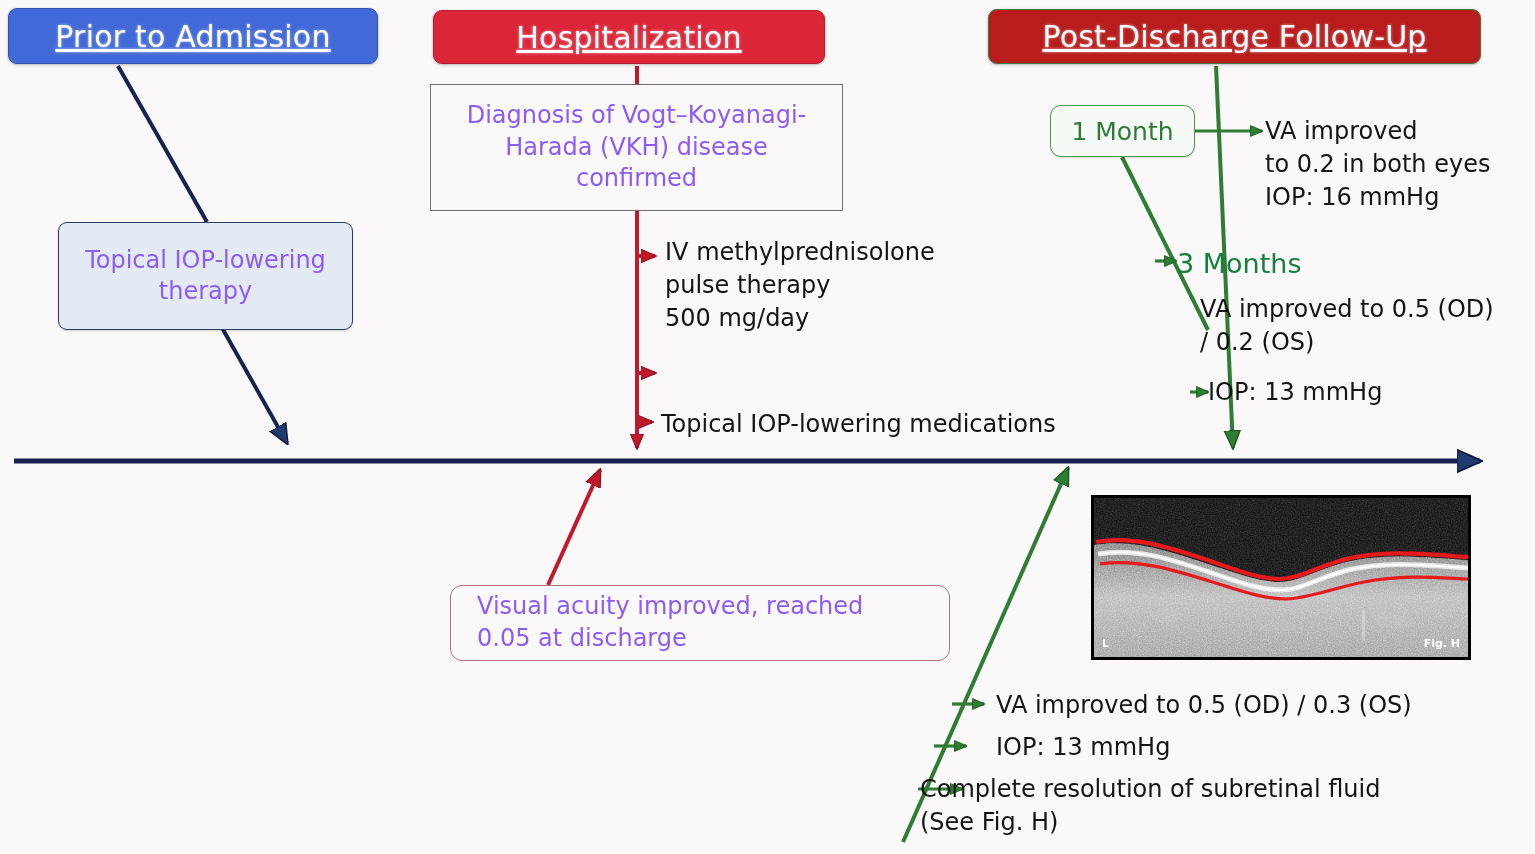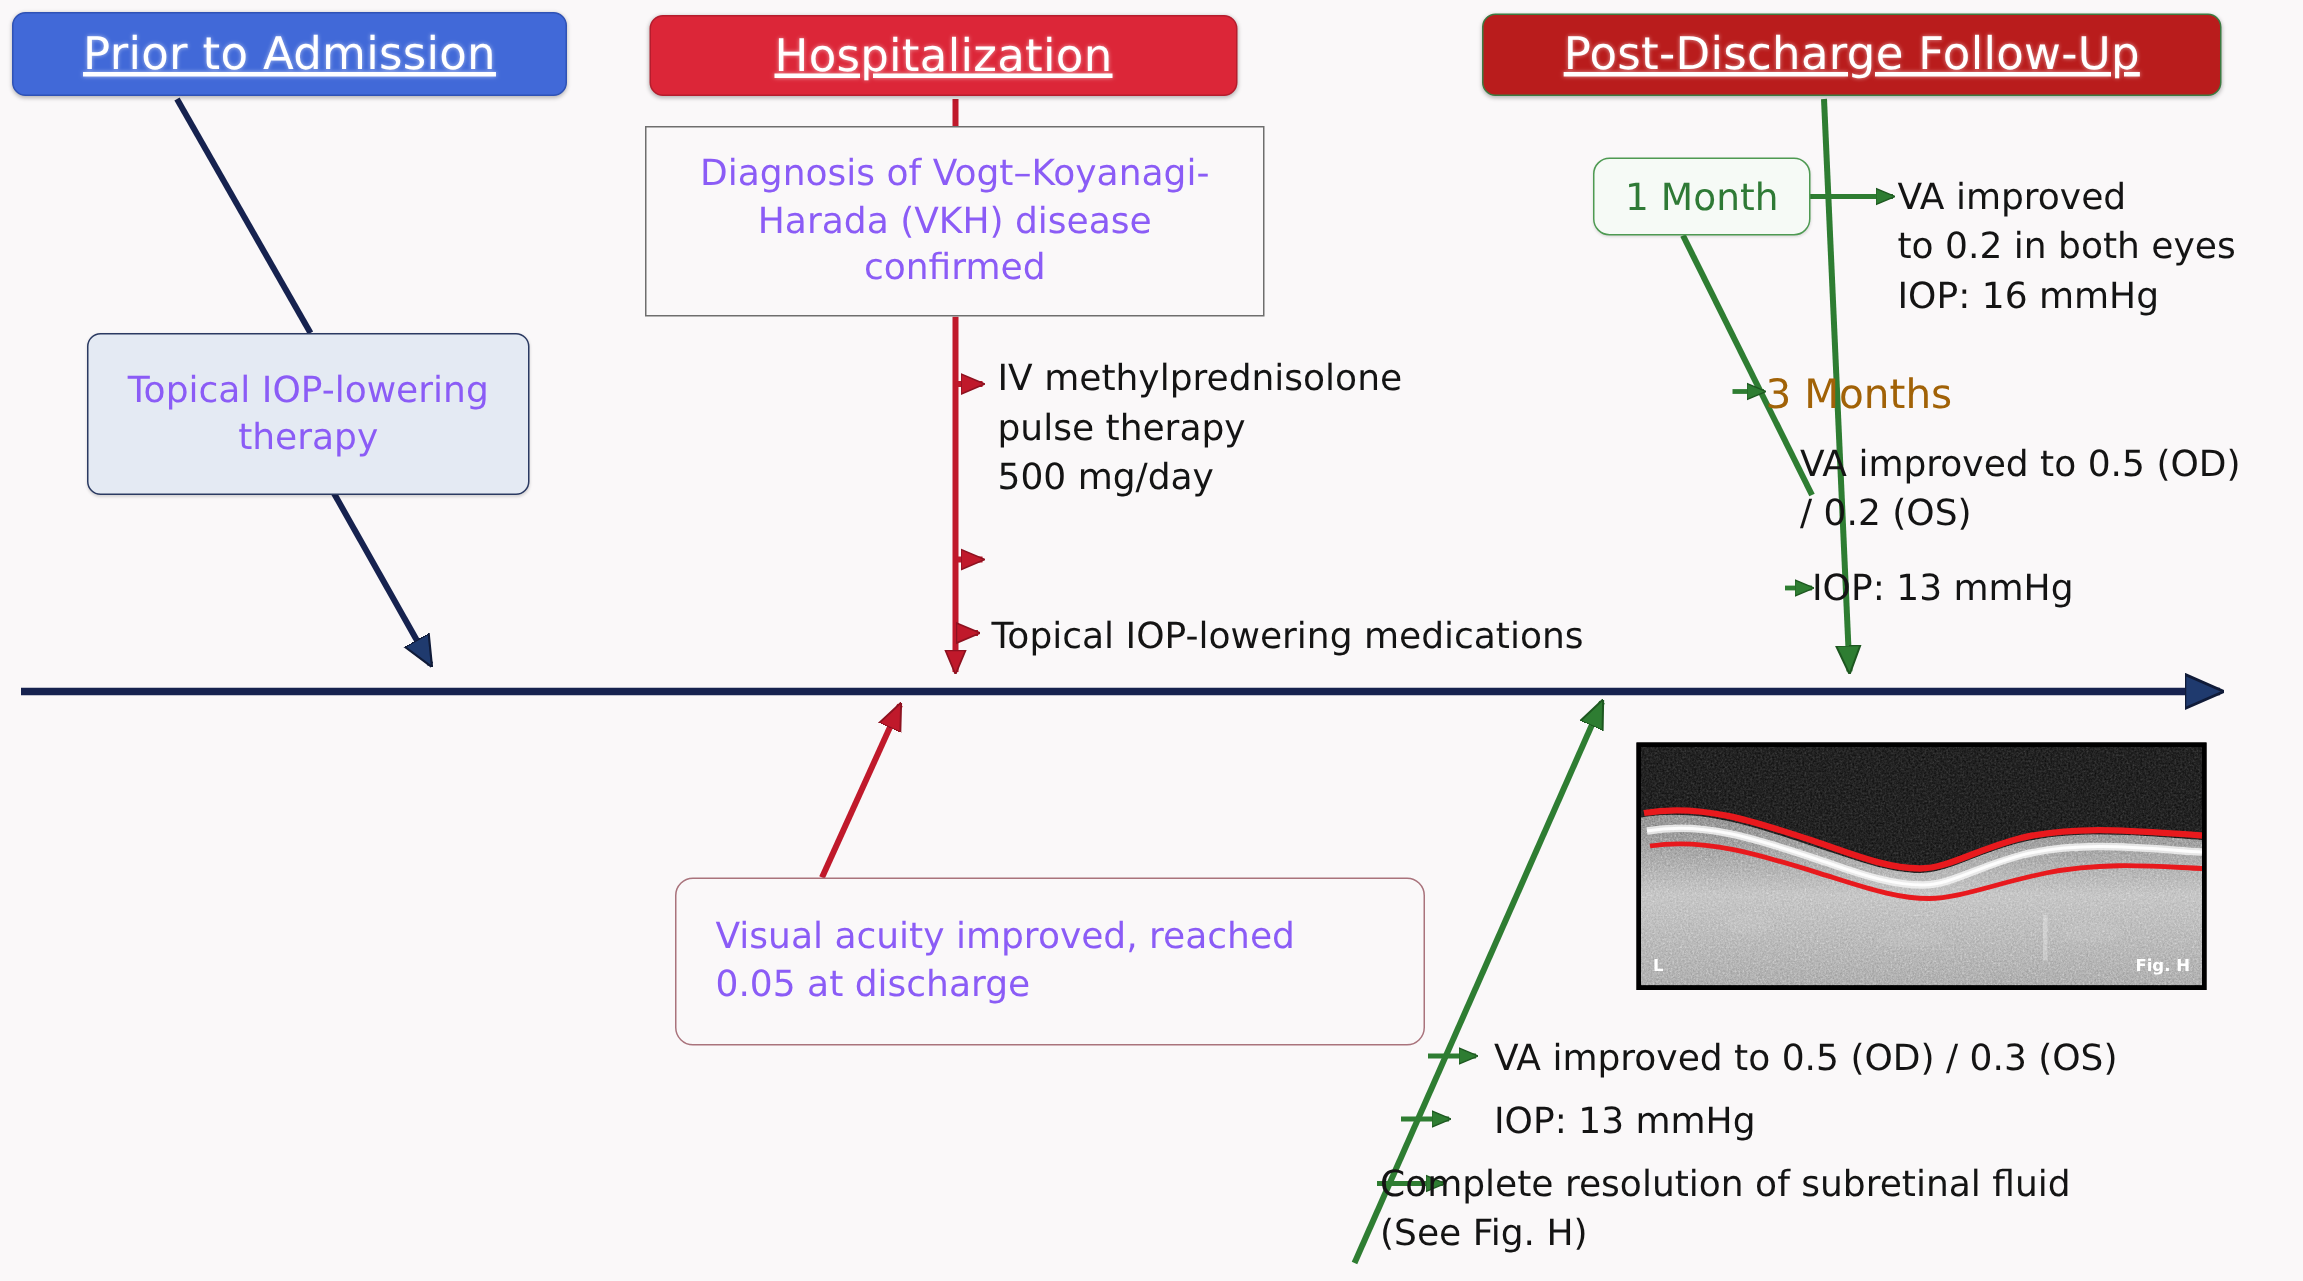--- a/index.html
+++ b/index.html
@@ -81,56 +81,55 @@
     left: 430px; top: 84px;
     width: 413px; height: 127px;
     background: #faf8f9;
     border: 1.4px solid #6e6e6e;
     border-radius: 0;
     font-size: 24px;
     line-height: 1.32;
   }
   #box-va-discharge {
     left: 450px; top: 585px;
-    width: 500px; height: 112px;
+    width: 500px; height: 76px;
     background: #faf8f9;
     border: 1.4px solid #a9737c;
     border-radius: 12px;
     font-size: 24px;
     line-height: 1.32;
     justify-content: flex-start;
     text-align: left;
     padding-left: 26px;
   }
   #box-one-month {
     left: 1050px; top: 105px;
     width: 145px; height: 52px;
     background: #f6faf6;
     border: 1.4px solid #4e9a52;
     border-radius: 11px;
     color: #2f7a36;
     font-size: 25px;
     box-shadow: 0 1px 2px rgba(0,0,0,0.12);
-    margin-left: 12px;
   }
 
   
   .text-block {
     position: absolute;
     color: #141414;
     font-size: 24px;
     line-height: 1.38;
     white-space: pre-line;
   }
   #txt-ivmp        { left: 665px; top: 236px; width: 340px; }
   #txt-mydriatic   { left: 665px; top: 359px; width: 340px; }
   #txt-topical-med { left: 661px; top: 408px; width: 470px; }
 
   #txt-1m-results  { left: 1265px; top: 115px; width: 260px; }
-  #txt-3m-label    { left: 1177px; top: 245px; color: #a16207; font-size: 27px; }
+  #txt-3m-label    { left: 1177px; top: 245px; color: #15803d; font-size: 27px; }
   #txt-3m-results  { left: 1200px; top: 293px; width: 330px; }
   #txt-3m-iop      { left: 1208px; top: 376px; width: 250px; }
 
   #txt-pd-va       { left: 996px; top: 689px; width: 470px; }
   #txt-pd-iop      { left: 996px; top: 731px; width: 300px; }
   #txt-pd-fluid    { left: 920px; top: 773px; width: 510px; }
 
   
   #oct-figure {
     position: absolute;

